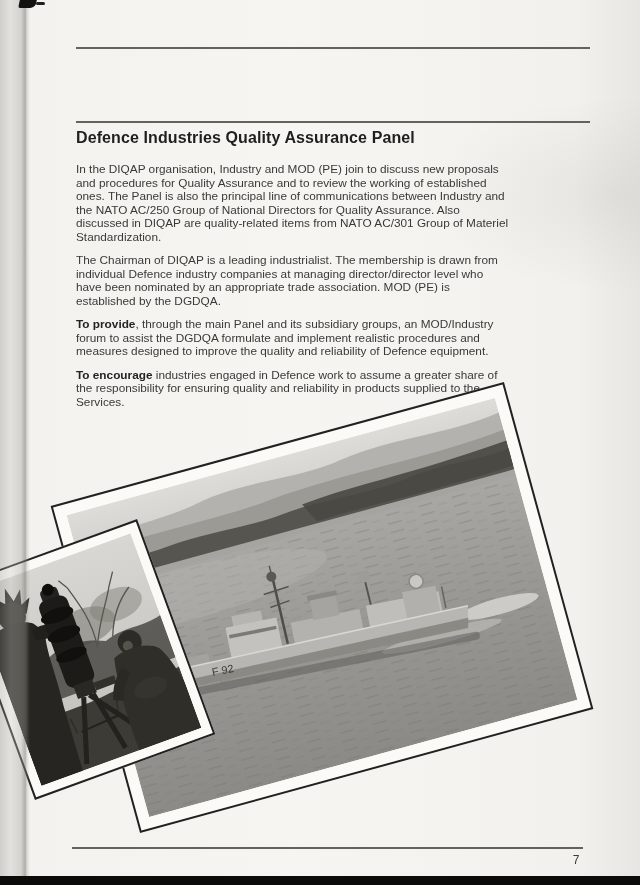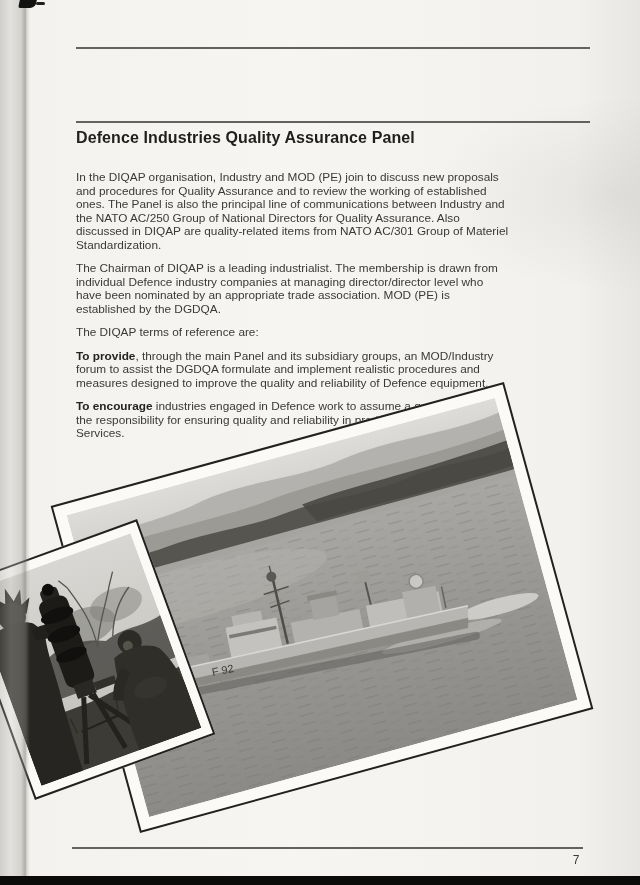--- a/index.html
+++ b/index.html
@@ -31,21 +31,21 @@
   }
   .rule{position:absolute;height:2px;background:#636260;z-index:1;}
   .rule-a{left:76px;top:47px;width:514px;}
   .rule-b{left:76px;top:121px;width:514px;}
   .rule-c{left:72px;top:847px;width:511px;}
   .scan-band{position:absolute;left:0;bottom:0;width:640px;height:9px;background:#0b0b0a;z-index:8;}
   .page-number{position:absolute;left:566px;top:853px;width:20px;text-align:center;
     font-size:12px;color:#3c3c3a;z-index:2;}
   
   .text-block{position:absolute;left:76px;top:129px;width:452px;color:#393937;z-index:1;}
-  .text-block h1{margin:0 0 24px 0;font-size:16px;line-height:18px;color:#1f1f1d;
+  .text-block h1{margin:0 0 16px 0;font-size:16px;line-height:18px;color:#1f1f1d;
     font-weight:bold;letter-spacing:.1px;}
   .text-block p{margin:0 16px 10px 0;font-size:11.8px;line-height:13.5px;}
   .text-block p strong{color:#242422;}
   
   .photo{position:absolute;box-sizing:border-box;background:#fbfaf7;
     border:2px solid #222120;}
   .photo svg{display:block;width:100%;height:100%;}
   .photo-main{left:87px;top:438px;width:470px;height:339px;padding:11px;
     transform:rotate(-15.3deg);z-index:2;}
   .photo-small{left:-10px;top:545px;width:192px;height:229px;padding:9px;
@@ -60,21 +60,20 @@
   <div class="mark-top"></div>
   <div class="mark-top-dash"></div>
 
   <div class="rule rule-a"></div>
   <div class="rule rule-b"></div>
 
   <div class="text-block">
     <h1>Defence Industries Quality Assurance Panel</h1>
     <p><strong></strong><span>In the DIQAP organisation, Industry and MOD (PE) join to discuss new proposals and procedures for Quality Assurance and to review the working of established ones. The Panel is also the principal line of communications between Industry and the NATO AC/250 Group of National Directors for Quality Assurance. Also discussed in DIQAP are quality-related items from NATO AC/301 Group of Materiel Standardization.</span></p>
     <p><strong></strong><span>The Chairman of DIQAP is a leading industrialist. The membership is drawn from individual Defence industry companies at managing director/director level who have been nominated by an appropriate trade association. MOD (PE) is established by the DGDQA.</span></p>
-    <p><strong></strong><span>The DIQAP terms of reference are:</span></p>
     <p><strong>To provide</strong><span>, through the main Panel and its subsidiary groups, an MOD/Industry forum to assist the DGDQA formulate and implement realistic procedures and measures designed to improve the quality and reliability of Defence equipment.</span></p>
     <p><strong>To encourage</strong><span> industries engaged in Defence work to assume a greater share of the responsibility for ensuring quality and reliability in products supplied to the Services.</span></p>
   </div>
 
   <div class="photo photo-main">
     <svg viewBox="0 0 444 313" preserveAspectRatio="none">
       <defs>
         <linearGradient id="skyG" x1="0" y1="0" x2="0" y2="1">
           <stop offset="0" stop-color="#dddcd8"></stop>
             <stop offset="1" stop-color="#c6c5c1"></stop>

